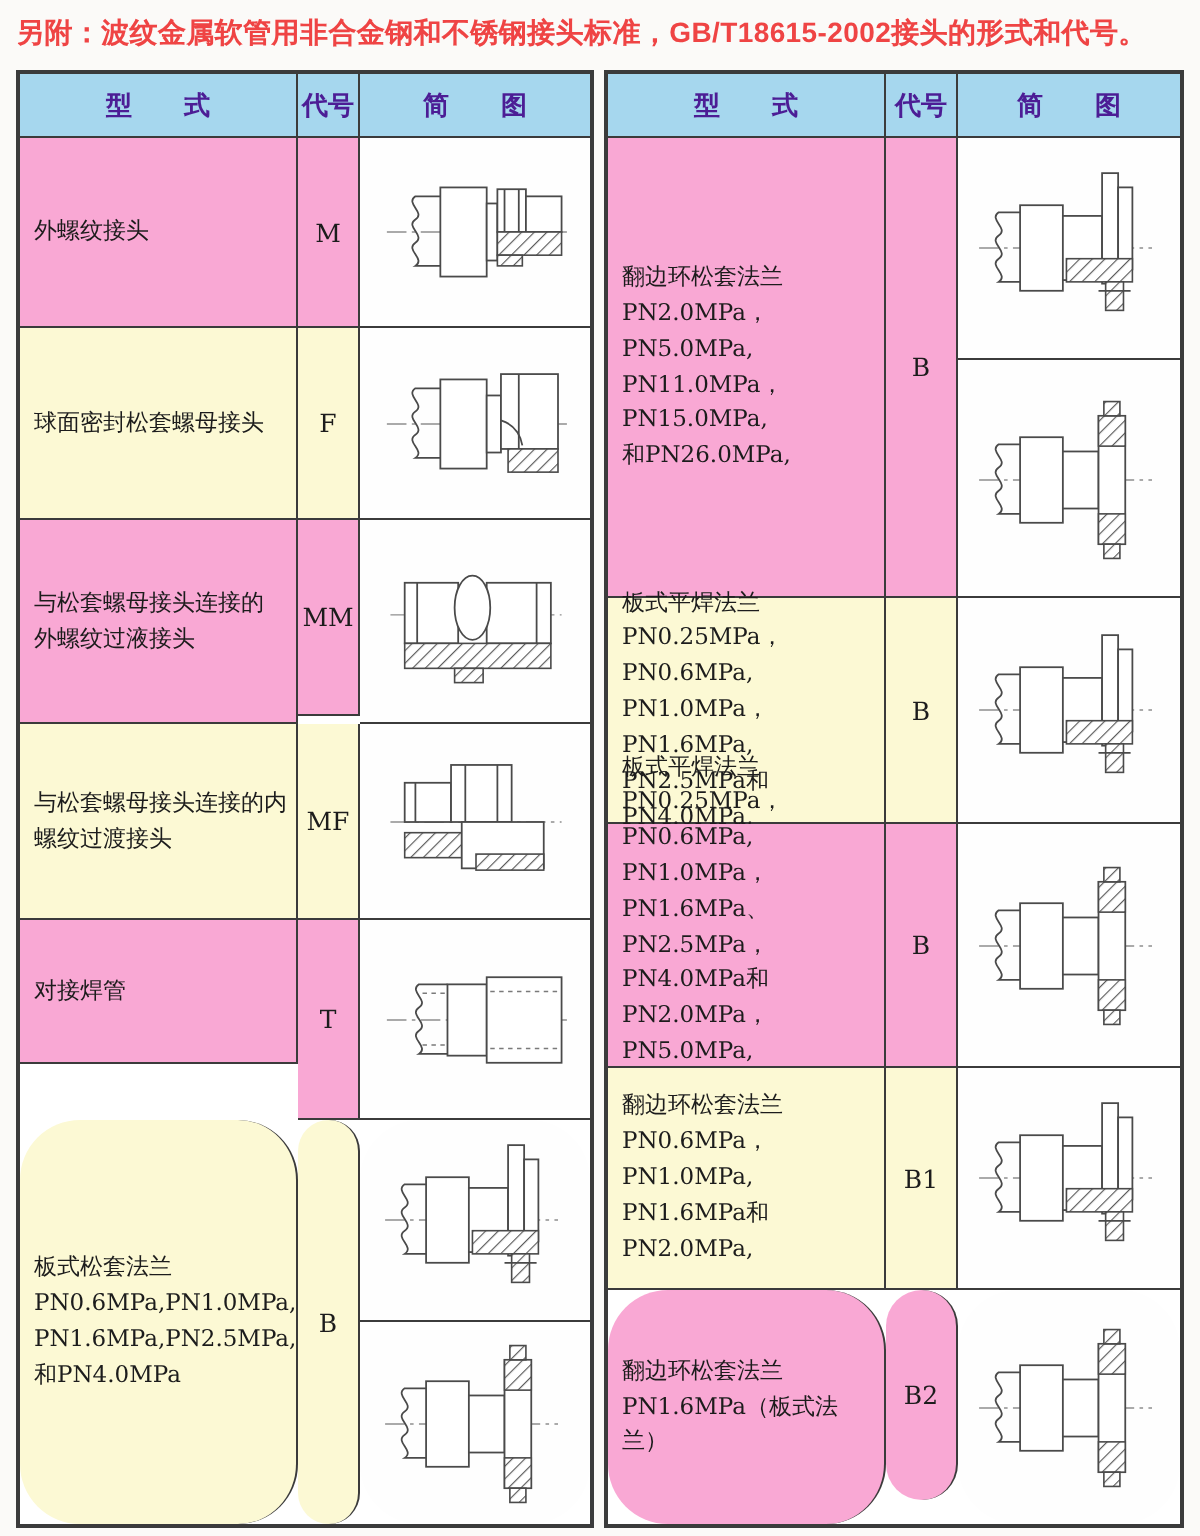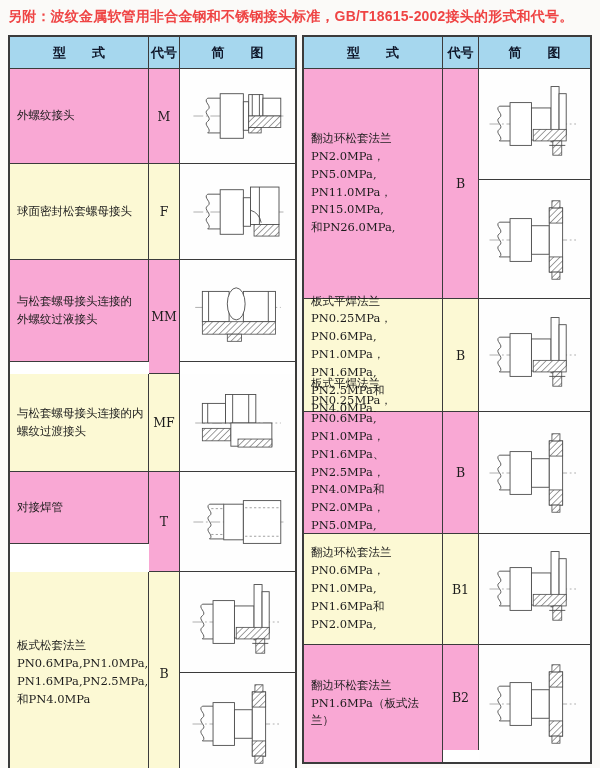--- a/index.html
+++ b/index.html
@@ -18,27 +18,27 @@
   .tables{display:flex;gap:5px;align-items:flex-start;}
   .tbl{border:2px solid #3b3b3b;background:#fff;}
   .row{display:flex;}
   .cell{
     box-sizing:border-box;
     border-right:1px solid #3b3b3b;
     border-bottom:1px solid #3b3b3b;
     background:#f9a8d4;
   }
   .cell.last{border-right:none;}
-  .cell.nb{border-bottom:none;}
+  .cell.nb{border-bottom:none;border-radius:30px;}
   
   .l1{width:139px;} .l2{width:31px;} .l3{width:115px;}
   .r1{width:139px;} .r2{width:36px;} .r3{width:111px;}
   
   .hc{
-    background:#a6d7ee;color:#0f172a;font-weight:bold;
+    background:#a6d7ee;color:#4c1d95;font-weight:bold;
     font-size:13px;display:flex;align-items:center;justify-content:center;
     font-family:"Liberation Sans","DejaVu Sans",sans-serif;
   }
   
   .tc{
     font-family:"DejaVu Serif","Liberation Serif",serif;
     font-size:11.5px;line-height:1.55;
     display:flex;align-items:center;
     padding:3px 2px 3px 7px;
     white-space:pre-line;
@@ -190,21 +190,21 @@
         <div class="cell l3 dc last" style="height:96px">
           <svg class="dg" aria-label="sphere-seal-loose-nut-fitting-diagram">
               <use href="#sym-f"></use>
             </svg>
         </div>
       </div>
 
       <div class="row">
         <div class="cell l1 tc" style="height:102px">与松套螺母接头连接的
 外螺纹过液接头</div>
-        <div class="cell l2 cc" style="height:114px">MM</div>
+        <div class="cell l2 cc" style="height:98px">MM</div>
         <div class="cell l3 dc last" style="height:102px">
           <svg class="dg" aria-label="male-thread-adapter-fitting-diagram">
               <use href="#sym-mm"></use>
             </svg>
         </div>
       </div>
 
       <div class="row">
         <div class="cell l1 tc hl" style="height:98px">与松套螺母接头连接的内
 螺纹过渡接头</div>

